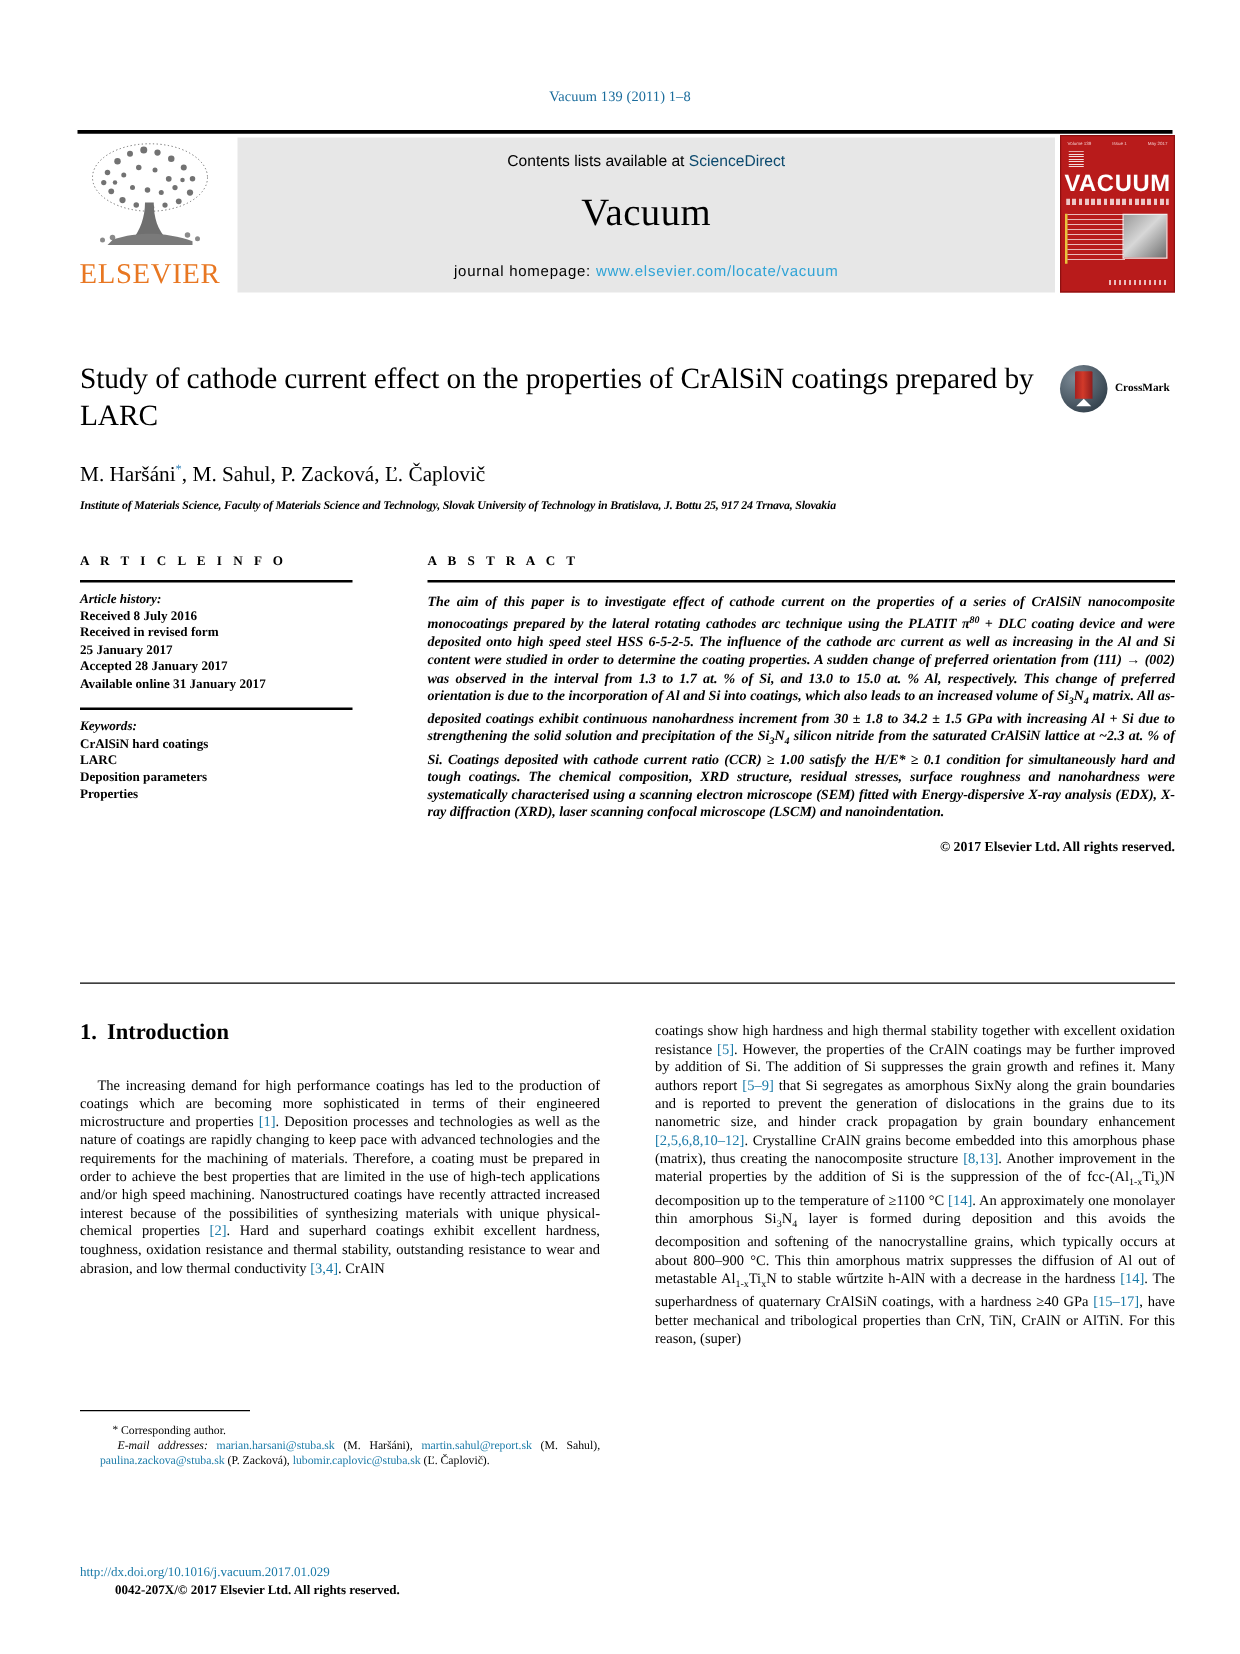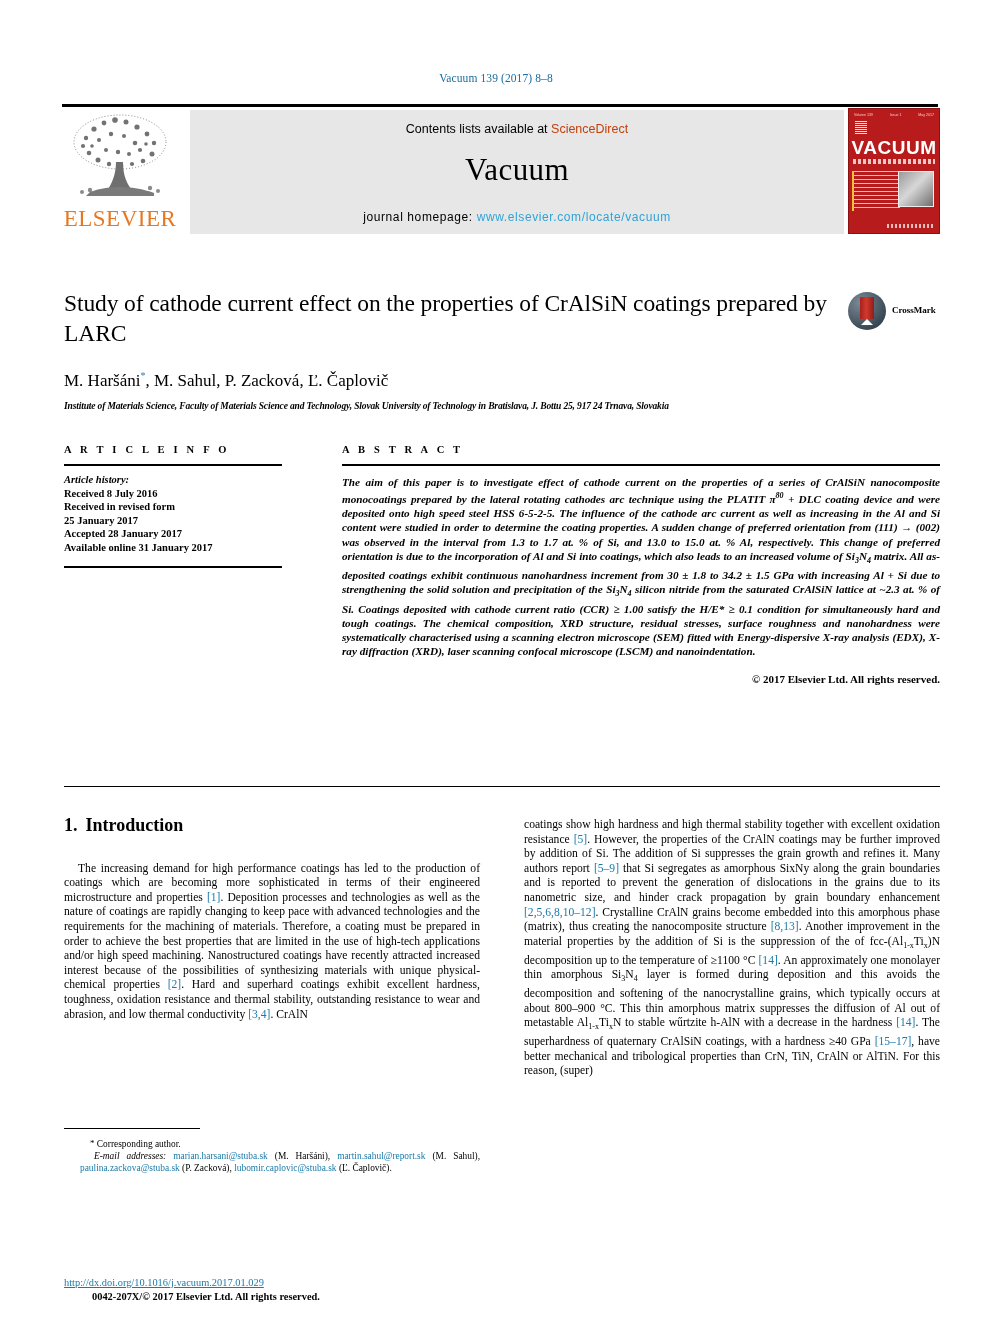--- a/index.html
+++ b/index.html
@@ -87,21 +87,21 @@
   .contents-line {
     position: absolute;
     top: 12px;
     left: 0;
     width: 654px;
     text-align: center;
     font-size: 12.5px;
     font-family: "Liberation Sans", sans-serif;
   }
   .contents-line .sd {
-    color: #c2410c;
+    color: #0c4a6e;
   }
   .journal-name {
     position: absolute;
     top: 42px;
     left: 0;
     width: 654px;
     text-align: center;
     font-size: 31px;
     font-family: "Liberation Serif", serif;
     letter-spacing: 0.4px;
@@ -408,31 +408,29 @@
     position: absolute;
     top: 1252px;
     left: 64px;
     width: 416px;
     font-size: 10.4px;
     line-height: 13.5px;
     font-family: "Liberation Serif", serif;
   }
   .doi-link {
     color: #1a7aa8;
-    text-decoration: underline;
-    margin-top: 24px;
   }
   .issn-line { font-weight: bold; margin-left: 28px; }
 </style>
 </head>
 <body>
 
 <div class="page">
 
-  <div class="running-head">Vacuum 139 (2017) 8–8</div>
+  <div class="running-head">Vacuum 139 (2011) 1–8</div>
 
   <div class="masthead">
     <div class="masthead-rule"></div>
 
     <div class="elsevier-logo">
       <div class="tree-wrap">
         <svg viewBox="0 0 108 92" width="108" height="92" aria-hidden="true">
           <g fill="#5a5a5a">
             <ellipse cx="54" cy="30" rx="46" ry="27" fill="none" stroke="#6b6b6b" stroke-width="0.8" stroke-dasharray="1 2"></ellipse>
             <g opacity="0.85">
@@ -525,20 +523,27 @@
       <div class="rule"></div>
       <div class="info-group">
         <div class="lbl">Article history:</div>
         <div>Received 8 July 2016</div>
         <div>Received in revised form</div>
         <div>25 January 2017</div>
         <div>Accepted 28 January 2017</div>
         <div>Available online 31 January 2017</div>
       </div>
       <div class="info-sep"></div>
+      <div class="info-group">
+        <div class="lbl">Keywords:</div>
+        <div>CrAlSiN hard coatings</div>
+        <div>LARC</div>
+        <div>Deposition parameters</div>
+        <div>Properties</div>
+      </div>
     </div>
 
     <div class="col-abs">
       <div class="ia-head">A B S T R A C T</div>
       <div class="rule"></div>
       <div class="abstract-body"><span>The aim of this paper is to investigate effect of cathode current on the properties of a series of CrAlSiN nanocomposite monocoatings prepared by the lateral rotating cathodes arc technique using the PLATIT π</span><sup>80</sup><span> + DLC coating device and were deposited onto high speed steel HSS 6-5-2-5. The influence of the cathode arc current as well as increasing in the Al and Si content were studied in order to determine the coating properties. A sudden change of preferred orientation from (111) → (002) was observed in the interval from 1.3 to 1.7 at. % of Si, and 13.0 to 15.0 at. % Al, respectively. This change of preferred orientation is due to the incorporation of Al and Si into coatings, which also leads to an increased volume of Si</span><sub>3</sub><span>N</span><sub>4</sub><span> matrix. All as-deposited coatings exhibit continuous nanohardness increment from 30 ± 1.8 to 34.2 ± 1.5 GPa with increasing Al + Si due to strengthening the solid solution and precipitation of the Si</span><sub>3</sub><span>N</span><sub>4</sub><span> silicon nitride from the saturated CrAlSiN lattice at ~2.3 at. % of Si. Coatings deposited with cathode current ratio (CCR) ≥ 1.00 satisfy the H/E* ≥ 0.1 condition for simultaneously hard and tough coatings. The chemical composition, XRD structure, residual stresses, surface roughness and nanohardness were systematically characterised using a scanning electron microscope (SEM) fitted with Energy-dispersive X-ray analysis (EDX), X-ray diffraction (XRD), laser scanning confocal microscope (LSCM) and nanoindentation.</span></div>
       <div class="copyright">© 2017 Elsevier Ltd. All rights reserved.</div>
     </div>
   </div>
 

